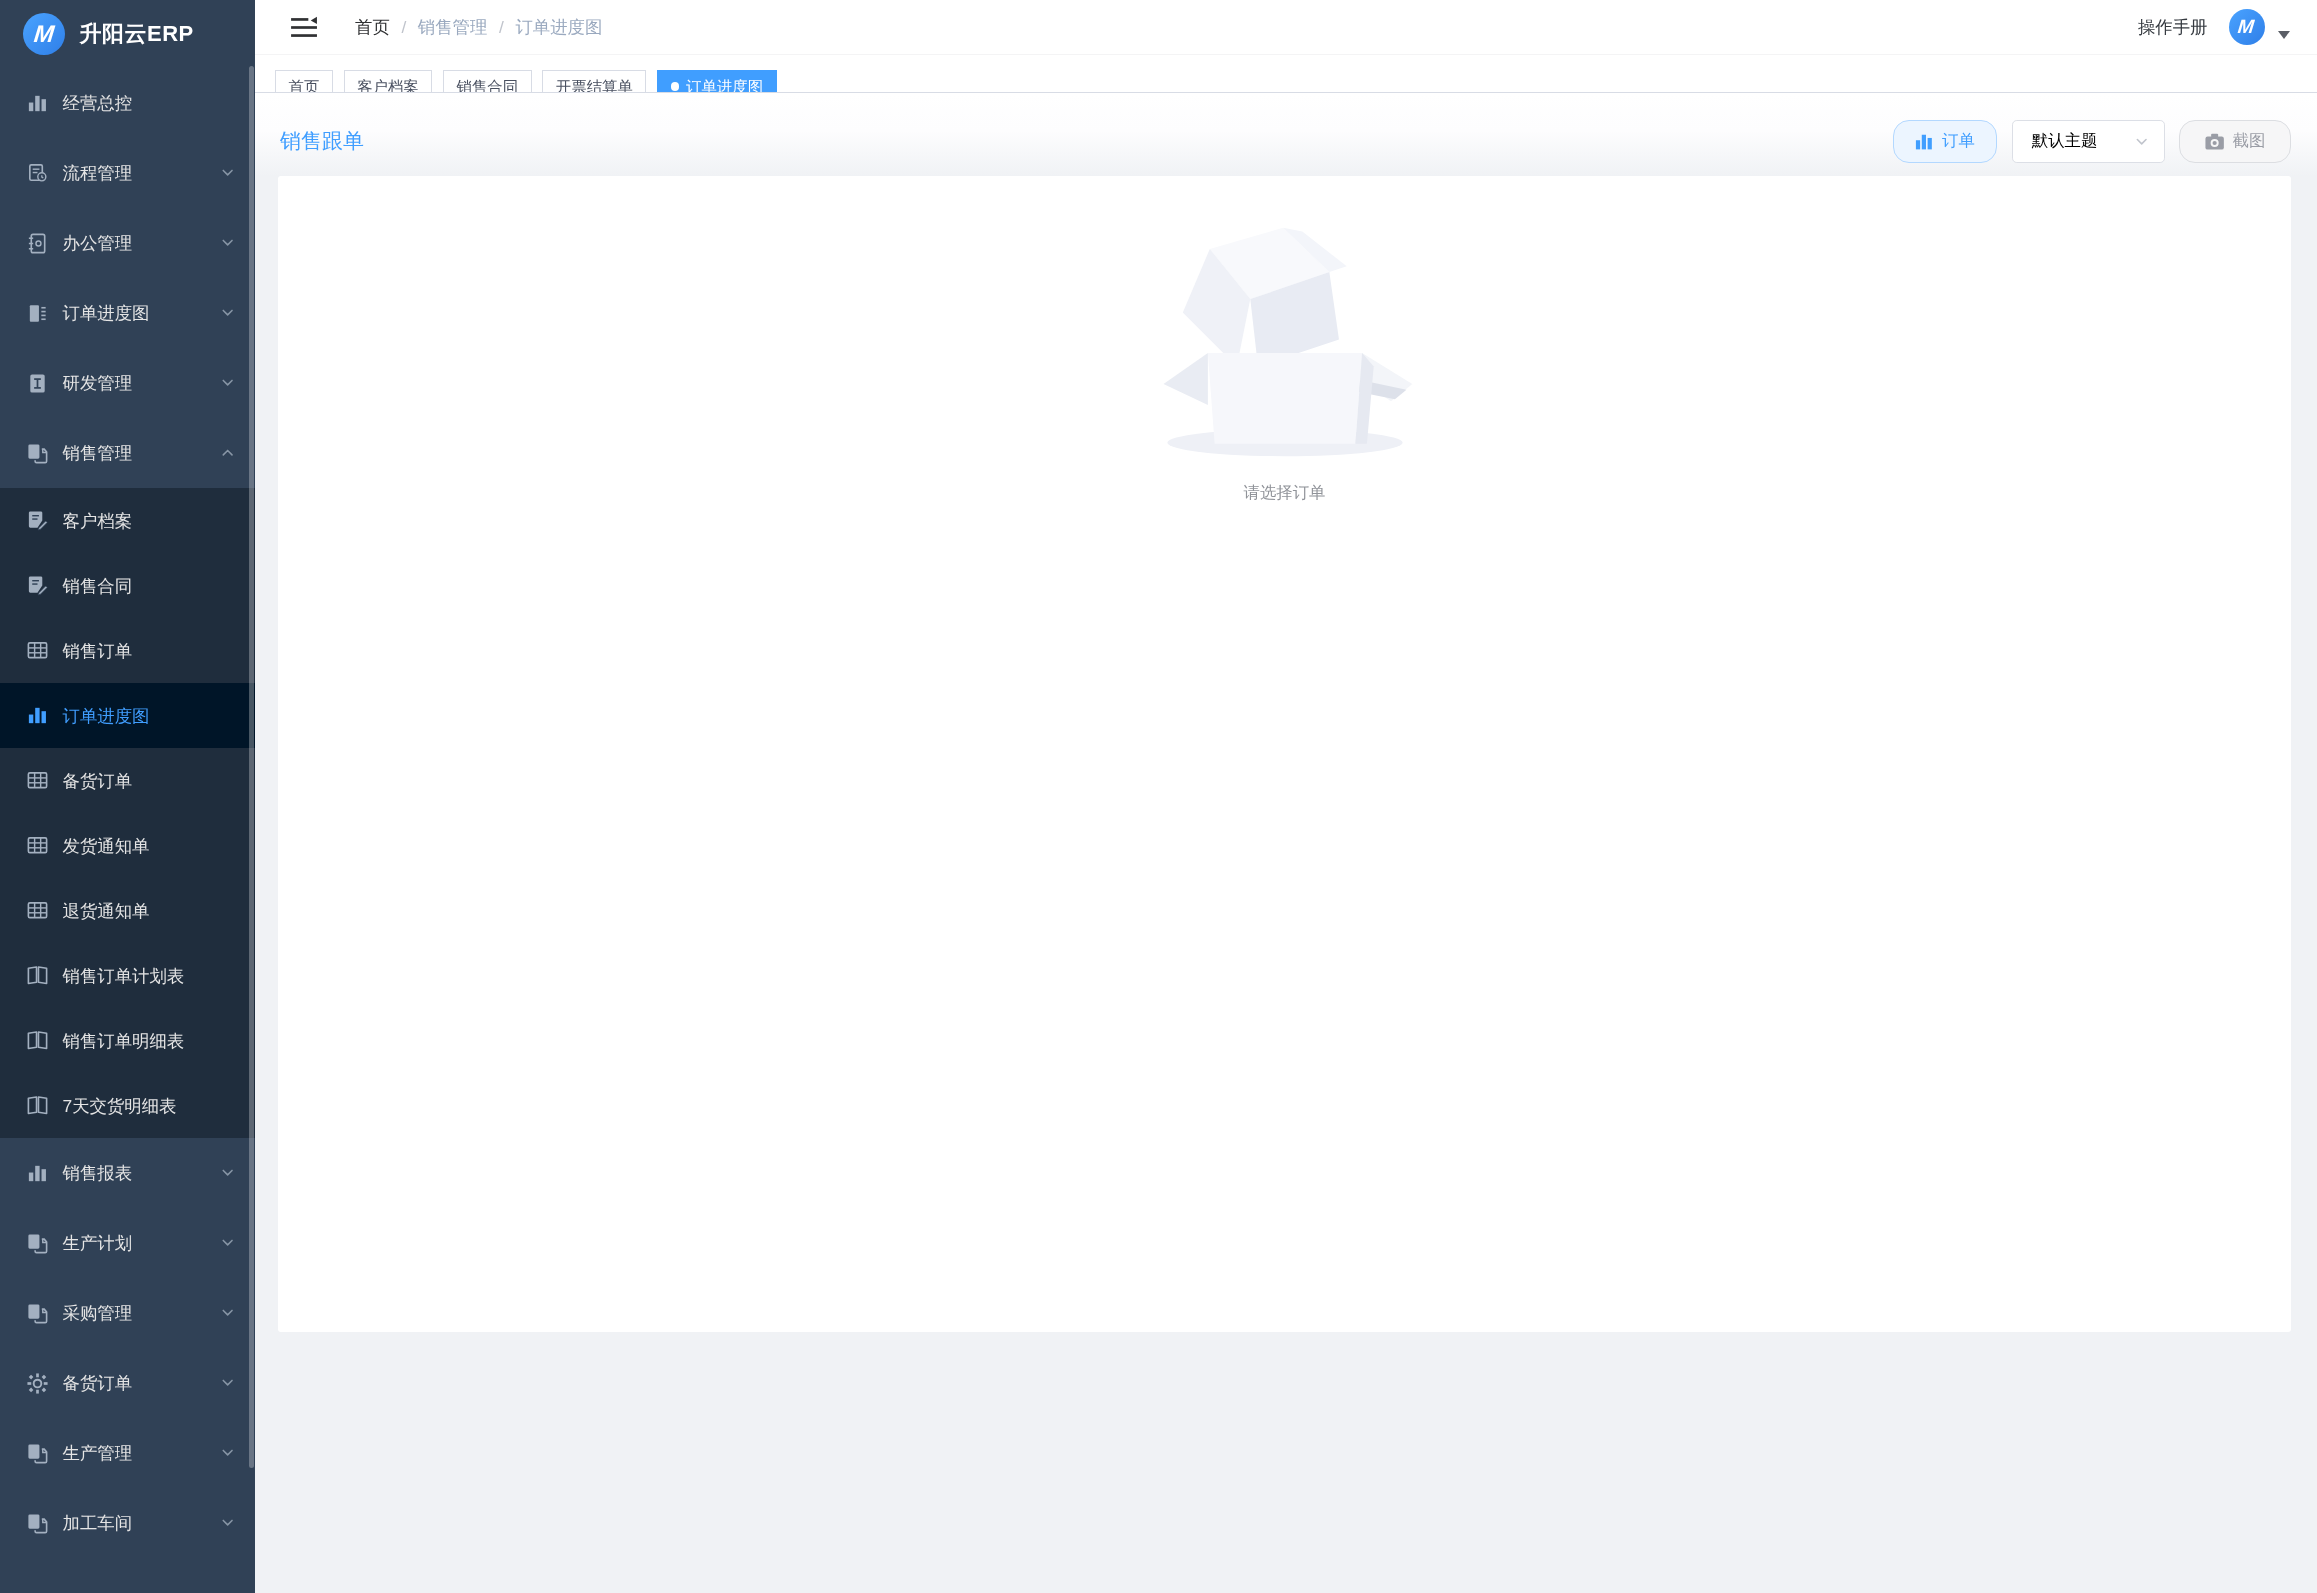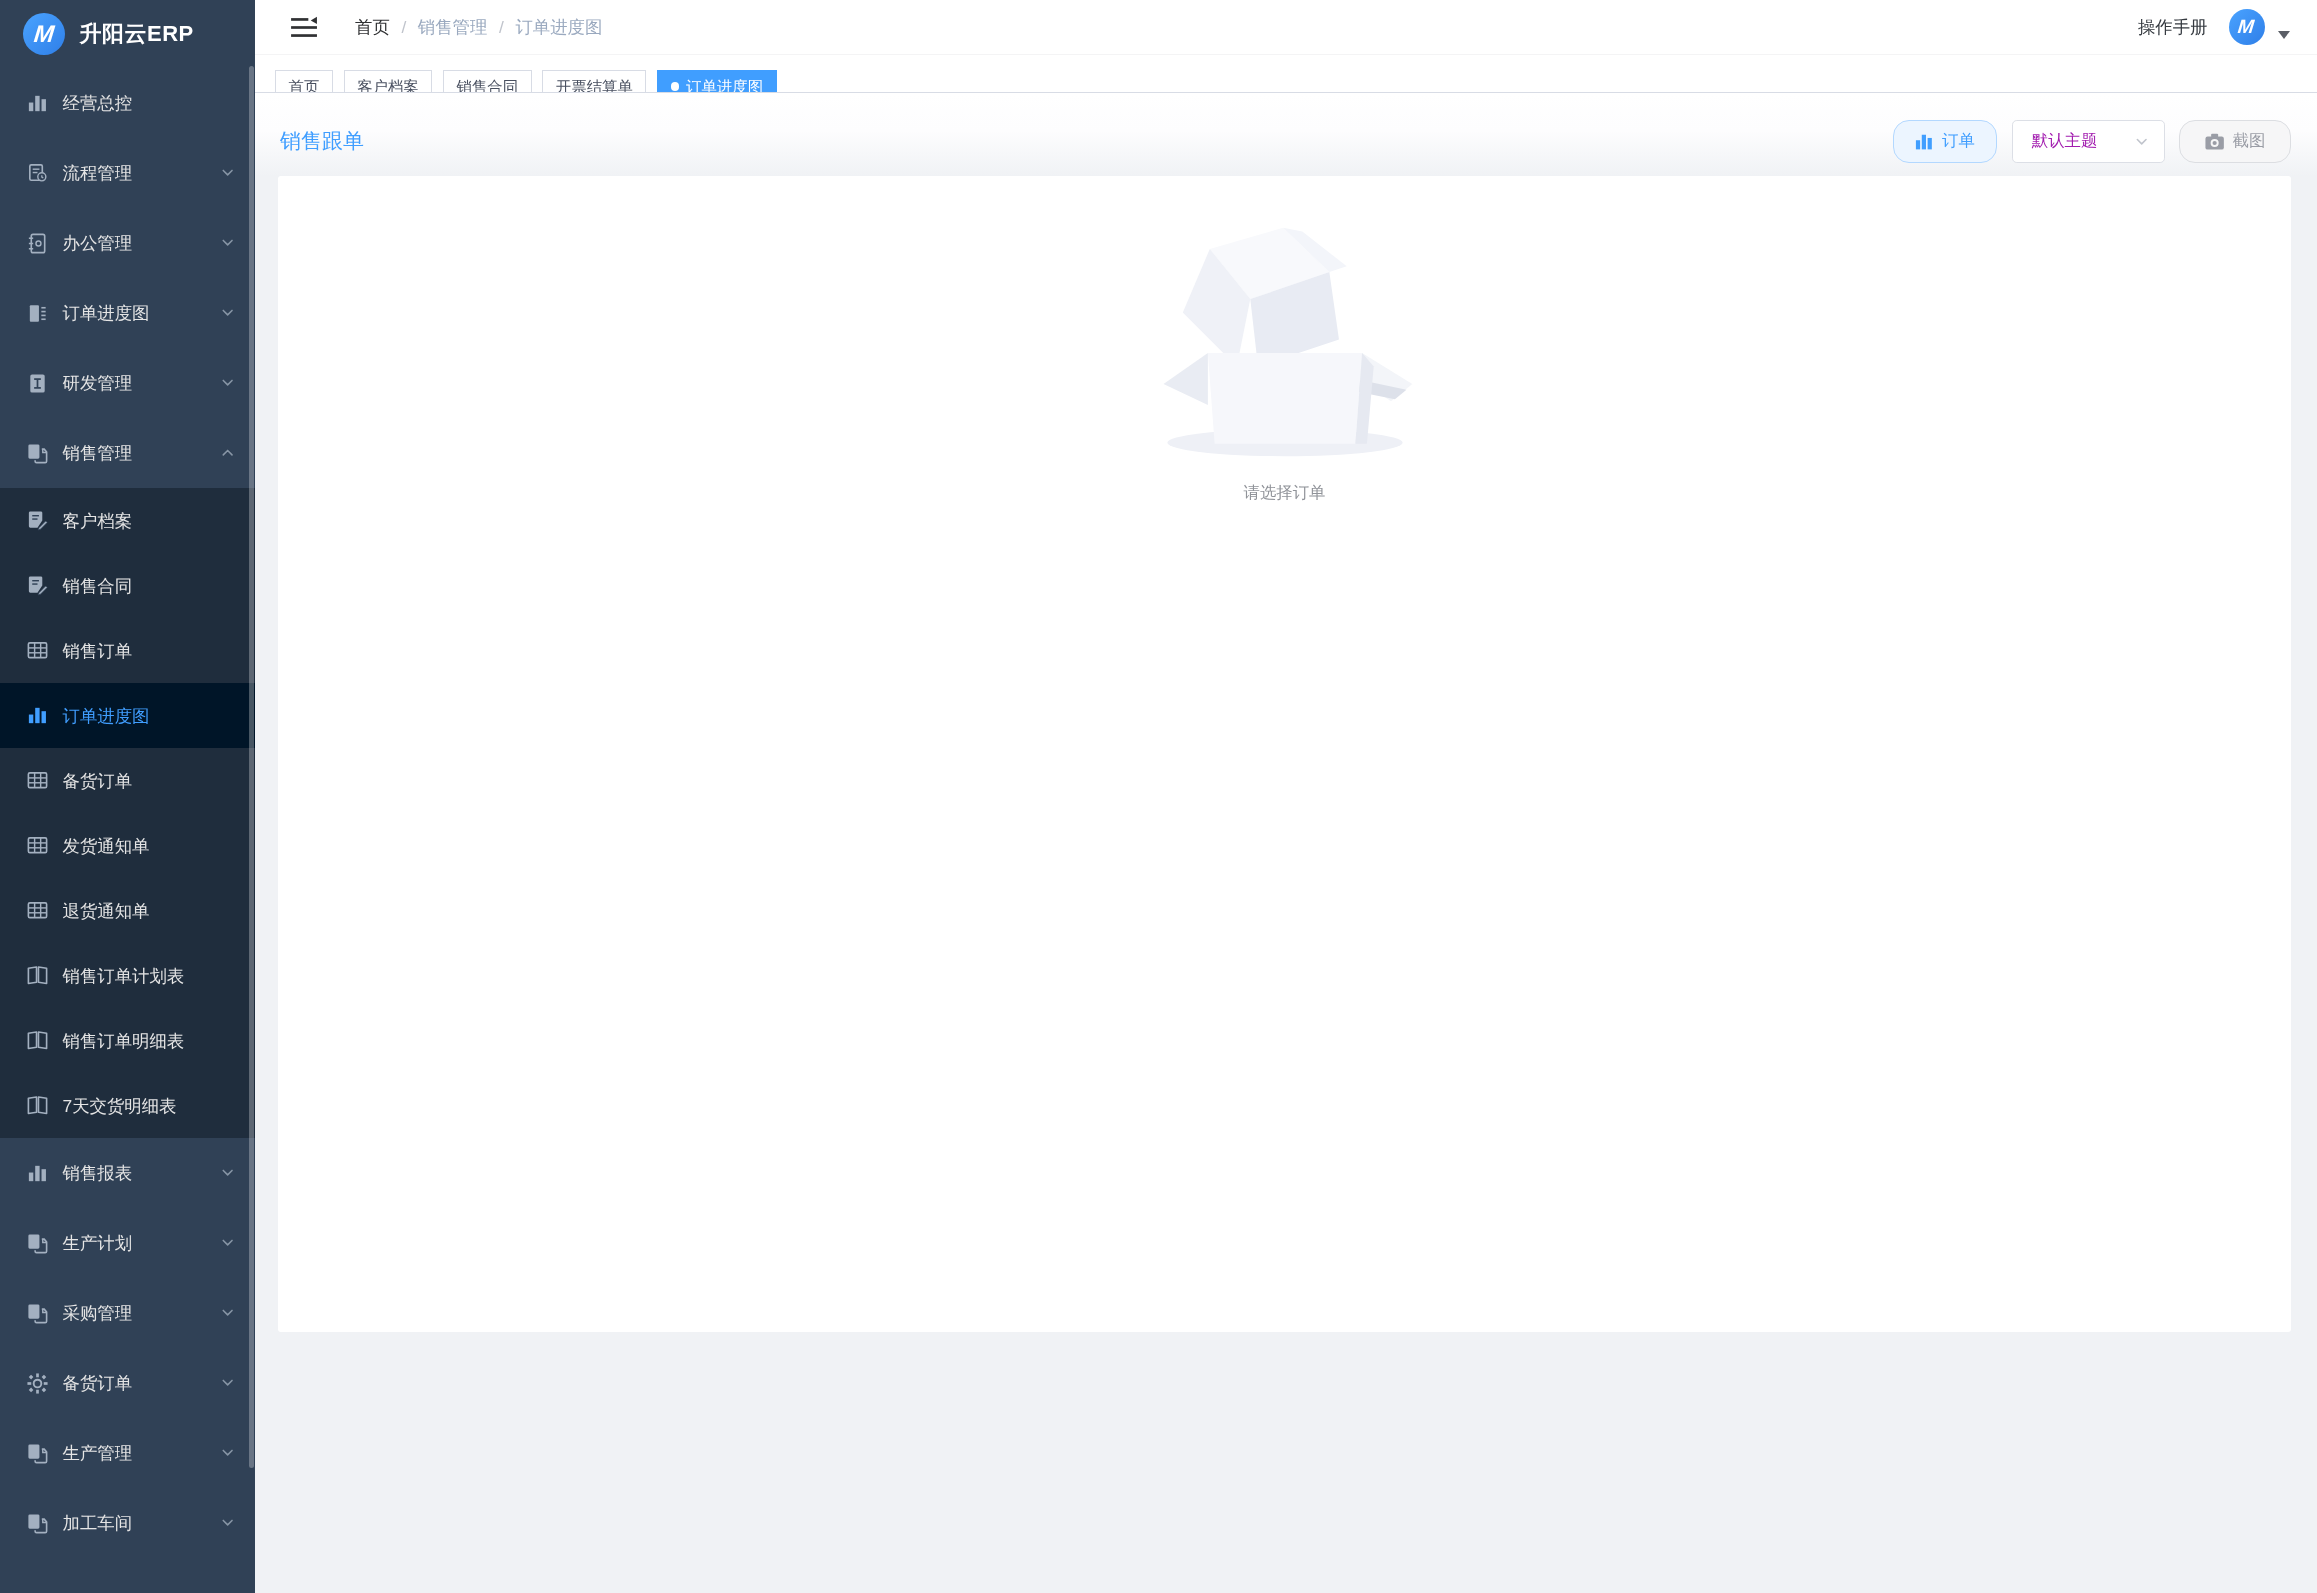--- a/index.html
+++ b/index.html
@@ -88,21 +88,21 @@
     padding:13.5px 26px 0 25px;
     background:linear-gradient(180deg,#ffffff 0%,#fdfdfe 45%,var(--content-bg,#f0f2f5) 100%);
   }
   .page-title { font-size:21px; font-weight:500; color:var(--accent,#409eff); flex:1; }
   .toolbar { display:flex; align-items:center; gap:14.5px; }
   .btn { display:flex; align-items:center; justify-content:center; height:43px; border-radius:16px; font-size:16.4px; cursor:pointer; border:1px solid transparent; }
   .btn svg { display:block; }
   .btn-order { width:104px; background:#ecf5ff; border-color:#b3d8ff; color:var(--accent,#409eff); gap:8.7px; }
   .theme-select {
     width:153px; height:43px; border-radius:4.8px; background:#fff; border:1px solid #dcdfe6;
-    display:flex; align-items:center; padding:0 13.5px 0 19.3px; font-size:16.4px; color:#a21caf; cursor:pointer;
+    display:flex; align-items:center; padding:0 13.5px 0 19.3px; font-size:16.4px; color:#000000; cursor:pointer;
   }
   .theme-select .sel-chevron { margin-left:auto; color:#c0c4cc; }
   .theme-select .sel-chevron svg { width:17.4px; height:17.4px; display:block; }
   .btn-shot { width:112px; background:#f6f6f7; border-color:#dcdee2; color:#9a9da6; gap:8.7px; }
 
   .content { flex:1; background:var(--content-bg,#f0f2f5); padding:0 26px 19.3px 23px; min-height:0; }
   .card { background:#fff; border-radius:2.9px; width:100%; height:100%; overflow:hidden; }
   .empty-state { display:flex; flex-direction:column; align-items:center; margin-top:44px; }
   .empty-msg { margin-top:21px; font-size:16.4px; color:#909399; }
 </style>

